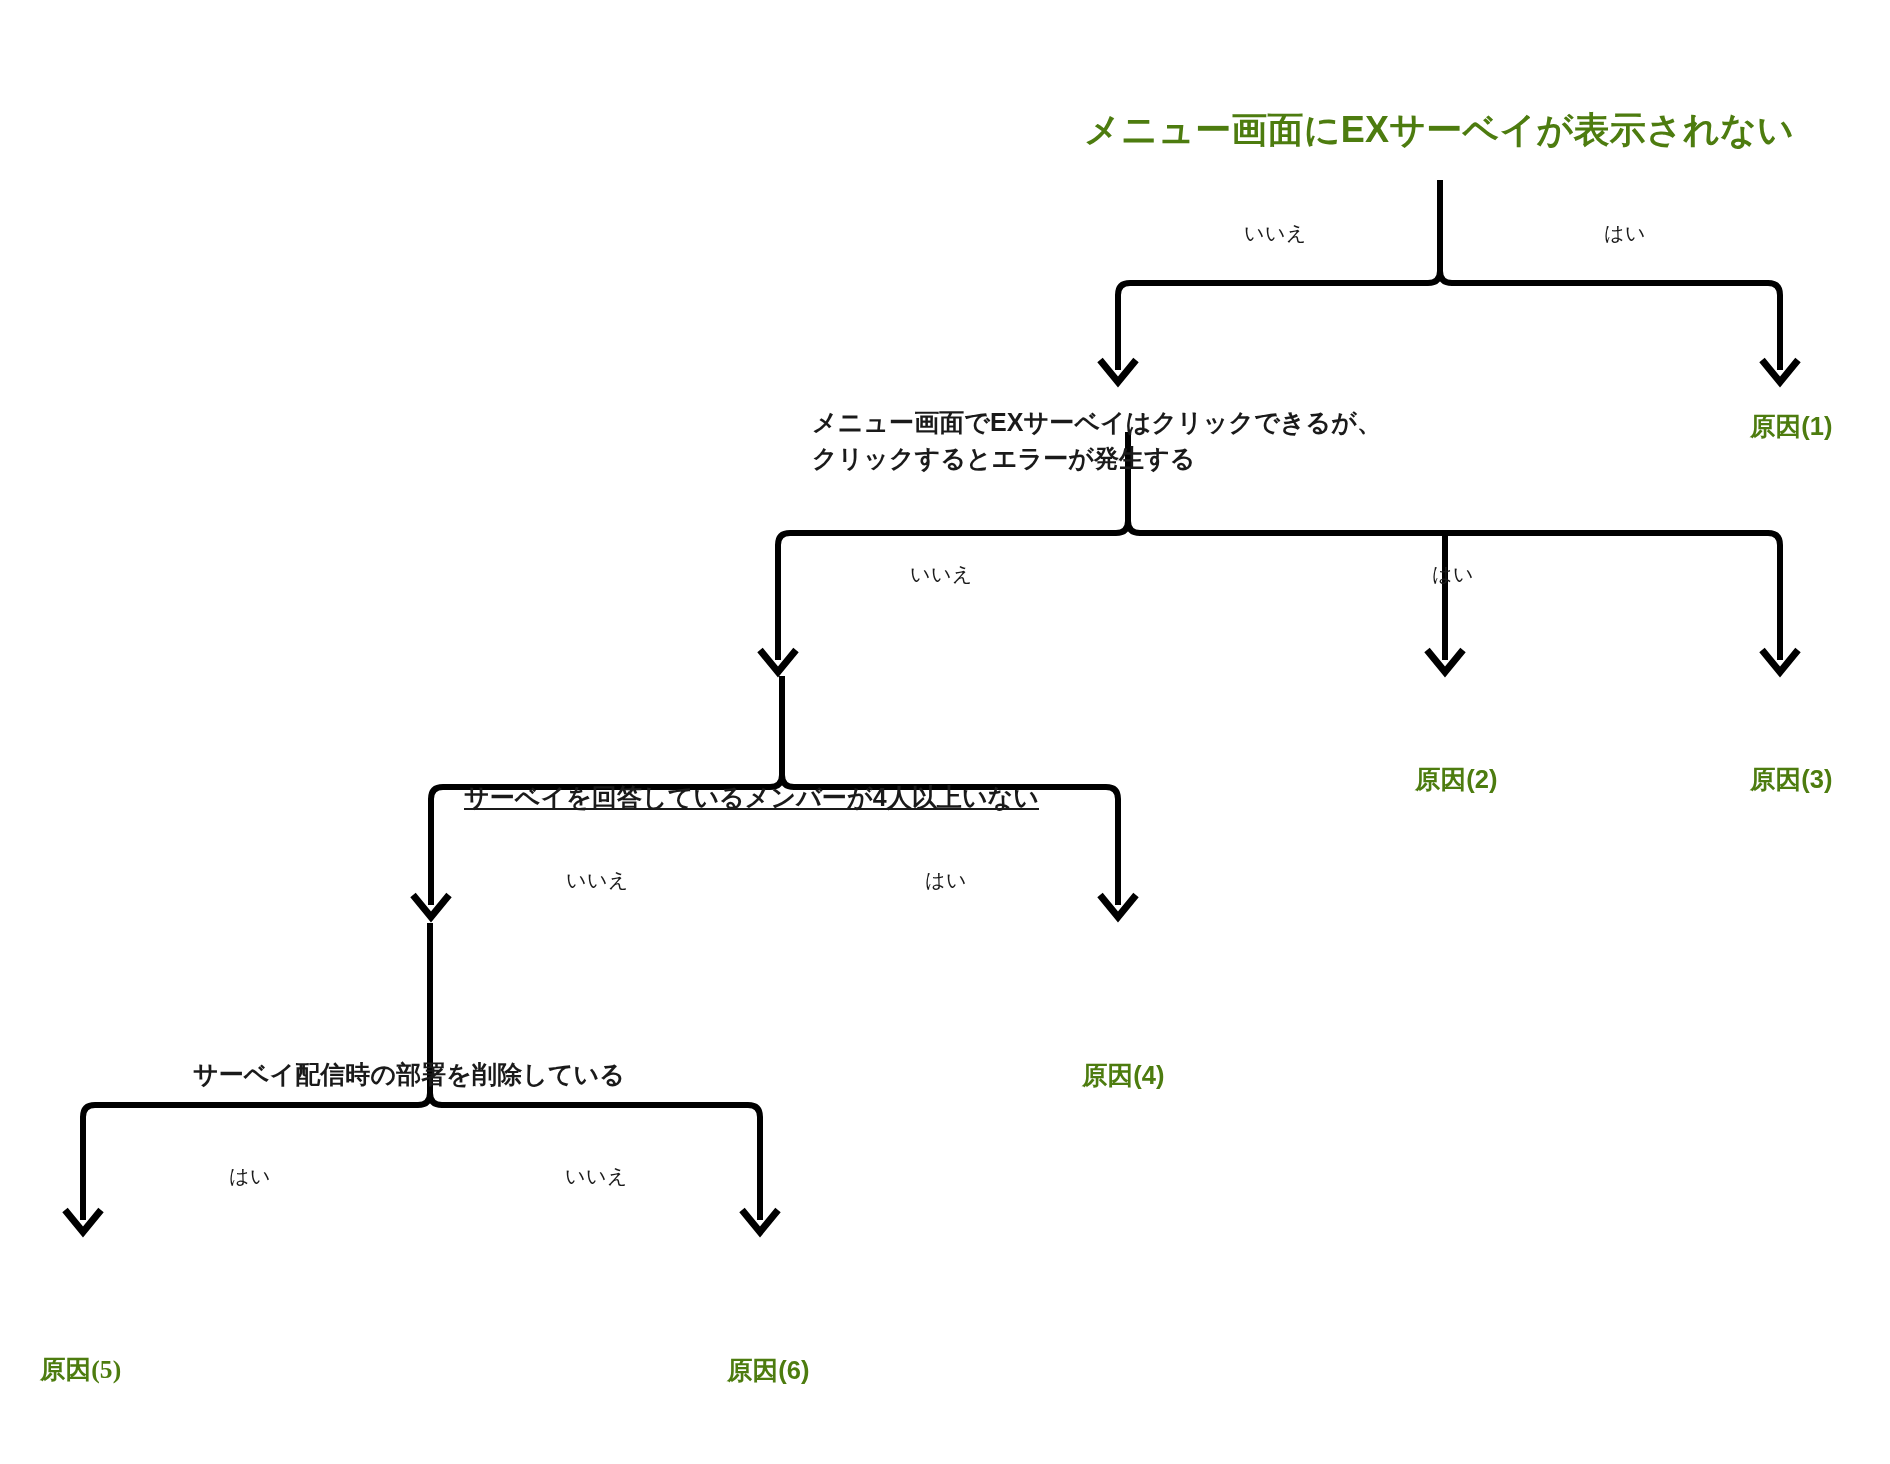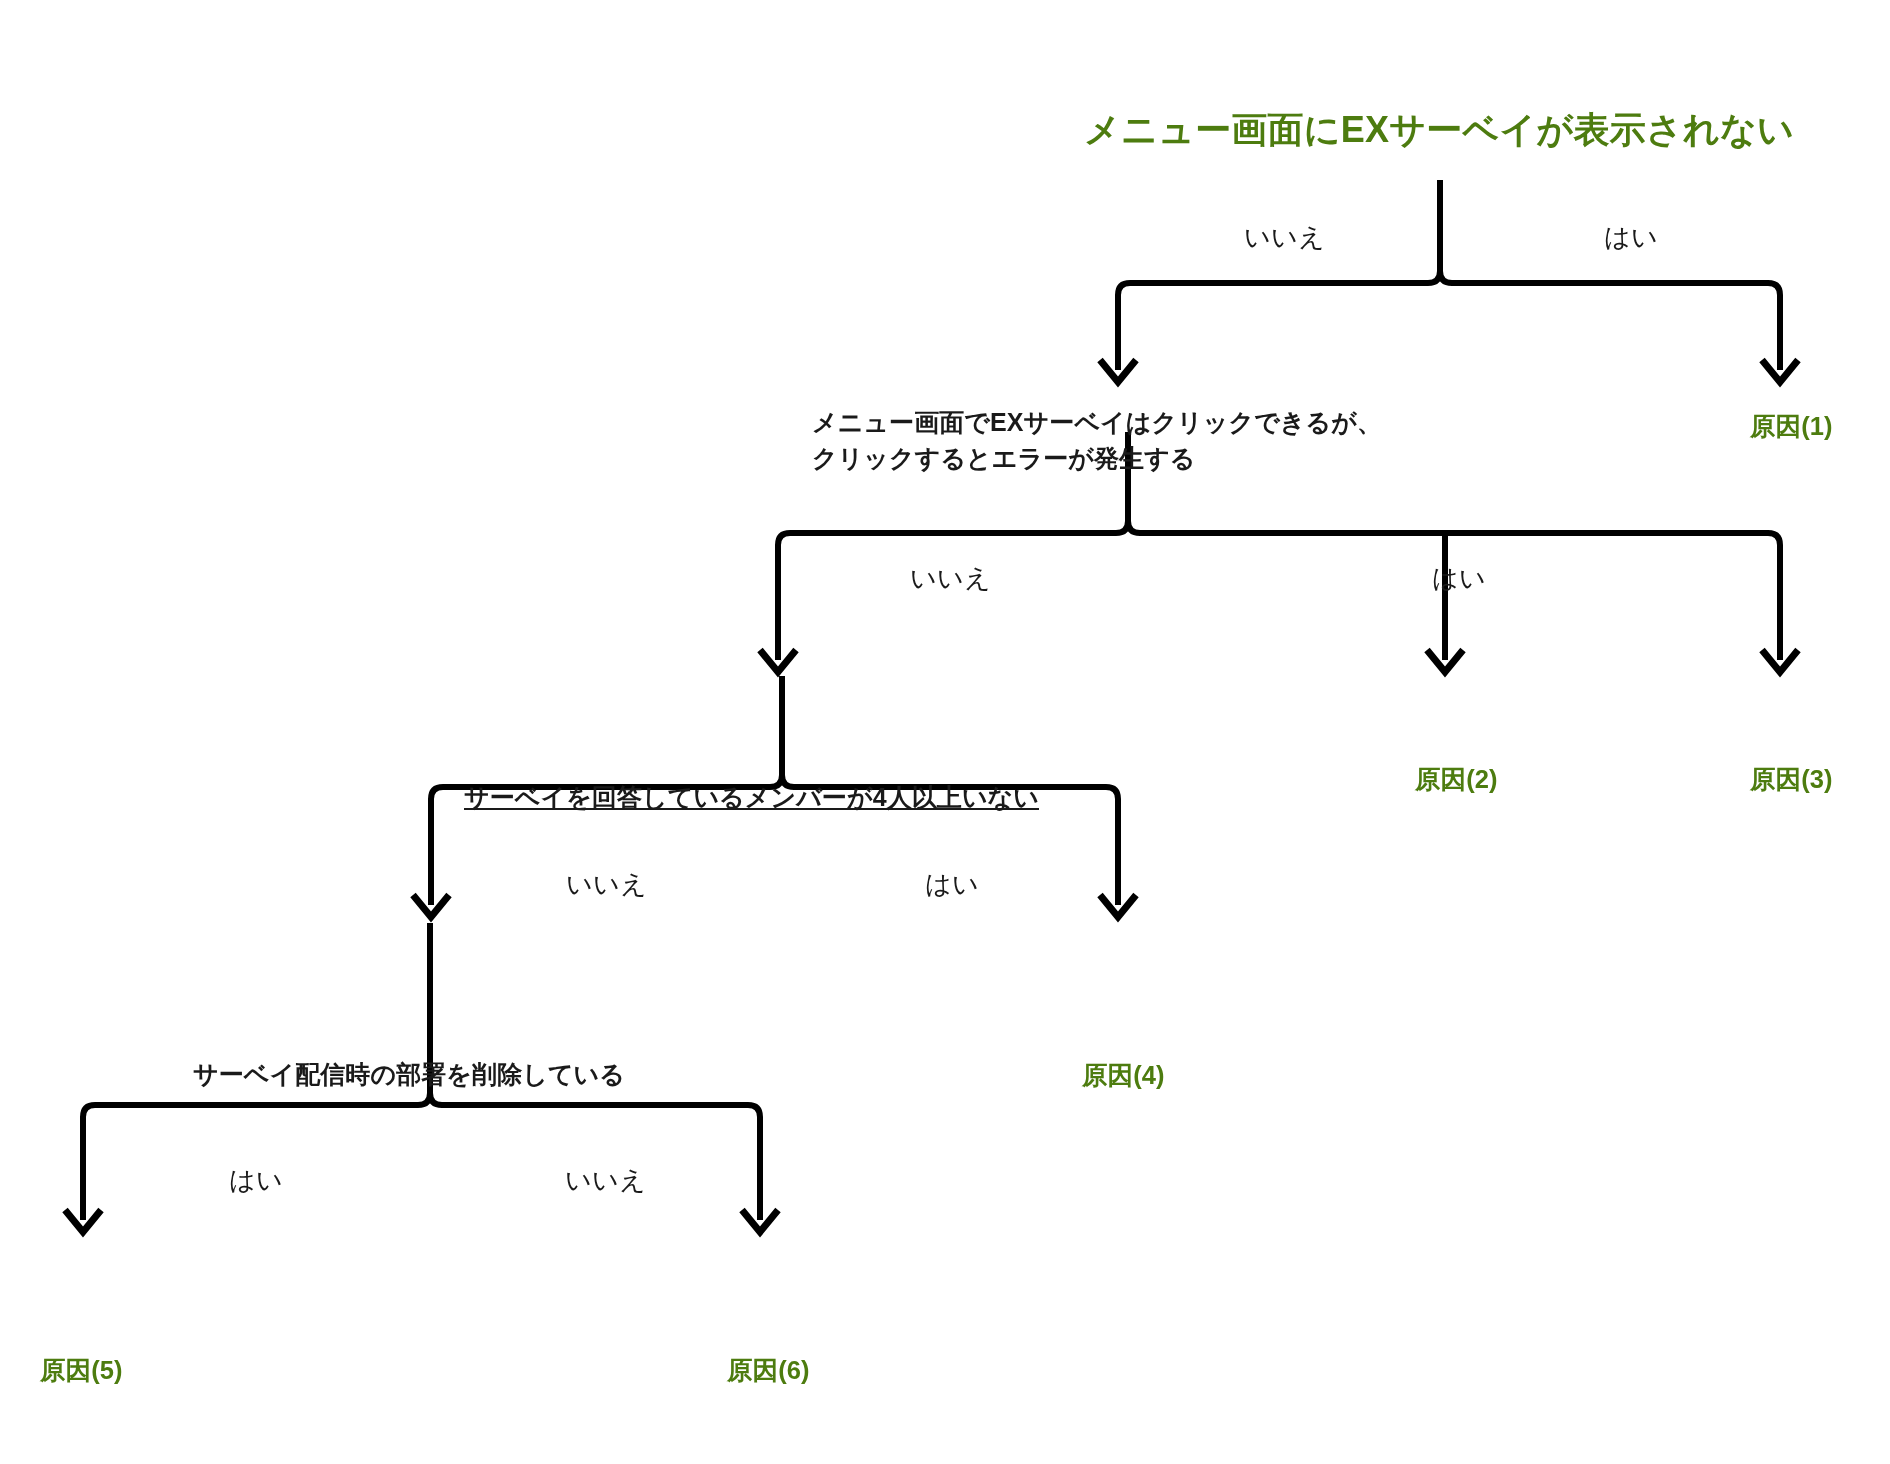--- a/index.html
+++ b/index.html
@@ -45,21 +45,21 @@
     letter-spacing: 0.1px;
   }
   .cause {
     font-size: 25.5px;
     font-weight: bold;
     color: #4d7c0f;
     letter-spacing: 0.1px;
   }
   .edge-label {
     position: absolute;
-    font-size: 26px;
+    font-size: 20px;
     font-weight: normal;
     color: #1a1a1a;
     white-space: nowrap;
     letter-spacing: 0.5px;
   }
   .line2 { display: block; }
 </style>
 </head>
 <body>
 
@@ -116,21 +116,21 @@
   <div class="node q-node" style="left:193px; top:1057px;">サーベイ配信時の部署を削除している</div>
 
   <div class="node cause" style="left:1750px; top:408px;">原因(1)</div>
 
   <div class="node cause" style="left:1415px; top:761px;">原因(2)</div>
 
   <div class="node cause" style="left:1750px; top:761px;">原因(3)</div>
 
   <div class="node cause" style="left:1070px; top:1057px;margin-left:12px;">原因(4)</div>
 
-  <div class="node cause" style="left:40px; top:1352px;">原因(5)</div>
+  <div class="node cause" style="left:40px; top:1352px;font-family:Liberation Serif, serif;">原因(5)</div>
 
   <div class="node cause" style="left:727px; top:1352px;">原因(6)</div>
 
   <div class="edge-label" style="left:1244px; top:220px;">いいえ</div>
 
   <div class="edge-label" style="left:1604px; top:220px;">はい</div>
 
   <div class="edge-label" style="left:910px; top:561px;">いいえ</div>
 
   <div class="edge-label" style="left:1432px; top:561px;">はい</div>

